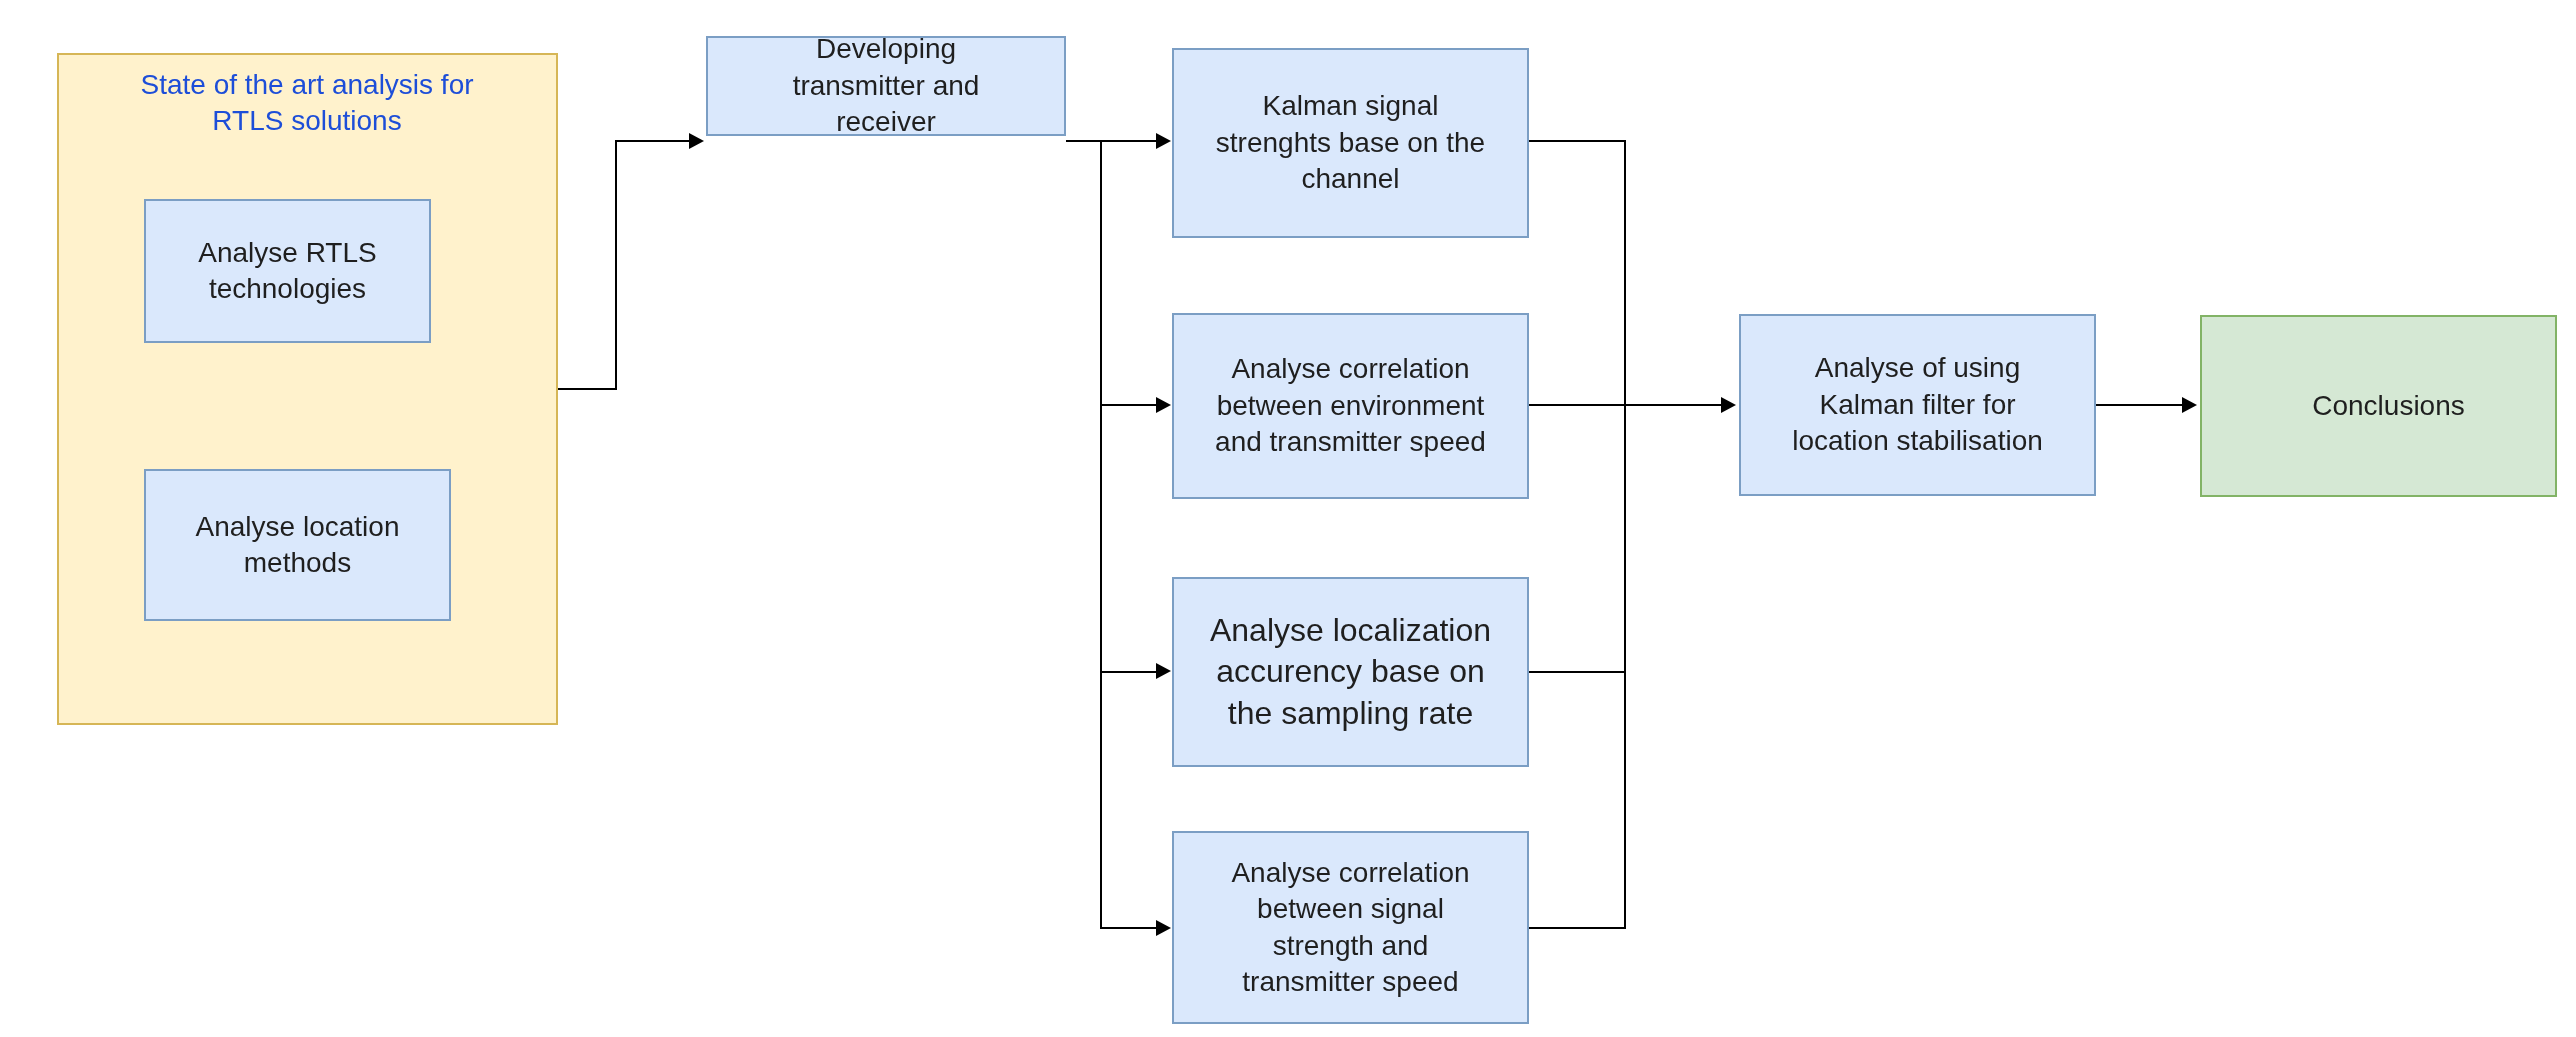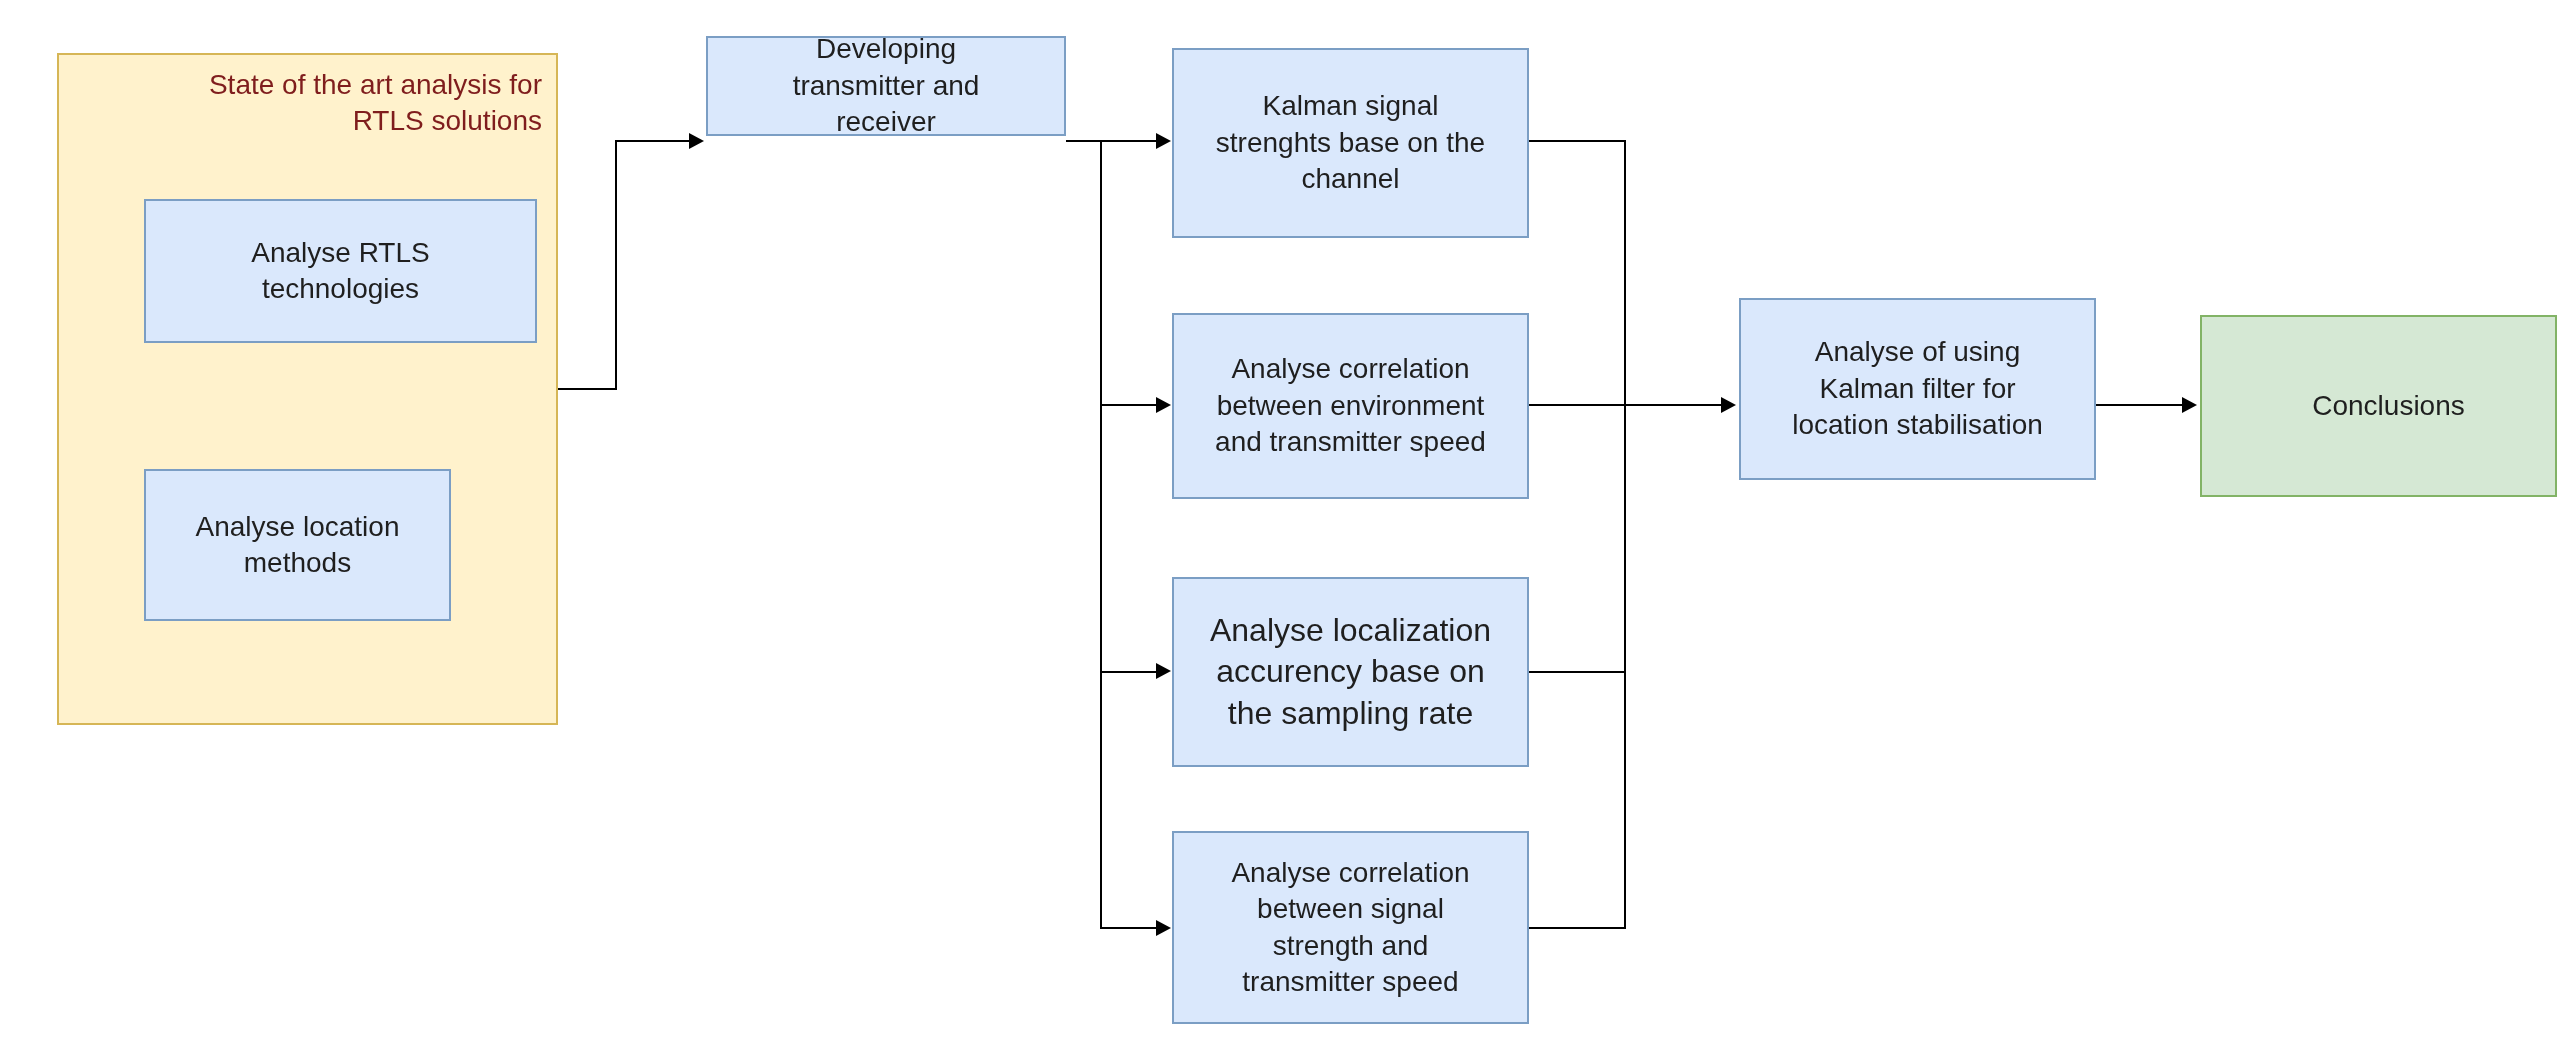--- a/index.html
+++ b/index.html
@@ -27,22 +27,22 @@
   .blue{background:#dae8fc;border-color:#7b9ec4;}
   .green{background:#d5e8d4;border-color:#82b366;padding-left:20px;}
   .group{
     position:absolute;
     box-sizing:border-box;
     background:#fff2cc;
     border:2.3px solid #d6b656;
   }
   .group-title{
     position:absolute;
-    color:#7f1d1d;
-    text-align:right;
+    color:#1d4ed8;
+    text-align:center;
     line-height:1.30;
     white-space:pre-line;
   }
   .edge{position:absolute;background:#000000;}
   .h{height:2.3px;}
   .v{width:2.3px;}
   .arrow{
     position:absolute;
     width:0;height:0;
     border-top:8.3px solid transparent;
@@ -53,21 +53,21 @@
 </head>
 <body>
 
 <div id="stage">
 
   <div class="group" style="left:57px;top:53px;width:501px;height:672px;"></div>
 
   <div class="group-title" style="left:72px;top:67px;width:470px;font-size:28px;">State of the art analysis for
 RTLS solutions</div>
 
-  <div class="node blue" style="left:144px;top:199px;width:393px;height:144px;font-size:28px;">Analyse RTLS
+  <div class="node blue" style="left:144px;top:199px;width:287px;height:144px;font-size:28px;">Analyse RTLS
 technologies</div>
 
   <div class="node blue" style="left:144px;top:469px;width:307px;height:152px;font-size:28px;">Analyse location
 methods</div>
 
   <div class="node blue" style="left:706px;top:36px;width:360px;height:100px;font-size:28px;">Developing
 transmitter and
 receiver</div>
 
   <div class="node blue" style="left:1172px;top:48px;width:357px;height:190px;font-size:28px;">Kalman signal
@@ -80,21 +80,21 @@
 
   <div class="node blue" style="left:1172px;top:577px;width:357px;height:190px;font-size:32px;">Analyse localization
 accurency base on
 the sampling rate</div>
 
   <div class="node blue" style="left:1172px;top:831px;width:357px;height:193px;font-size:28px;">Analyse correlation
 between signal
 strength and
 transmitter speed</div>
 
-  <div class="node blue" style="left:1739px;top:298px;width:357px;height:182px;font-size:28px;">Analyse of using
+  <div class="node blue" style="left:1739px;top:314px;width:357px;height:182px;font-size:28px;">Analyse of using
 Kalman filter for
 location stabilisation</div>
 
   <div class="node green" style="left:2200px;top:315px;width:357px;height:182px;font-size:28px;">Conclusions</div>
 
   <div class="edge h" style="left:558px;top:388px;width:59px;"></div>
   <div class="edge v" style="left:615px;top:140px;height:250px;"></div>
   <div class="edge h" style="left:615px;top:140px;width:76px;"></div>
   <div class="arrow" style="left:689px;top:133px;"></div>
 

